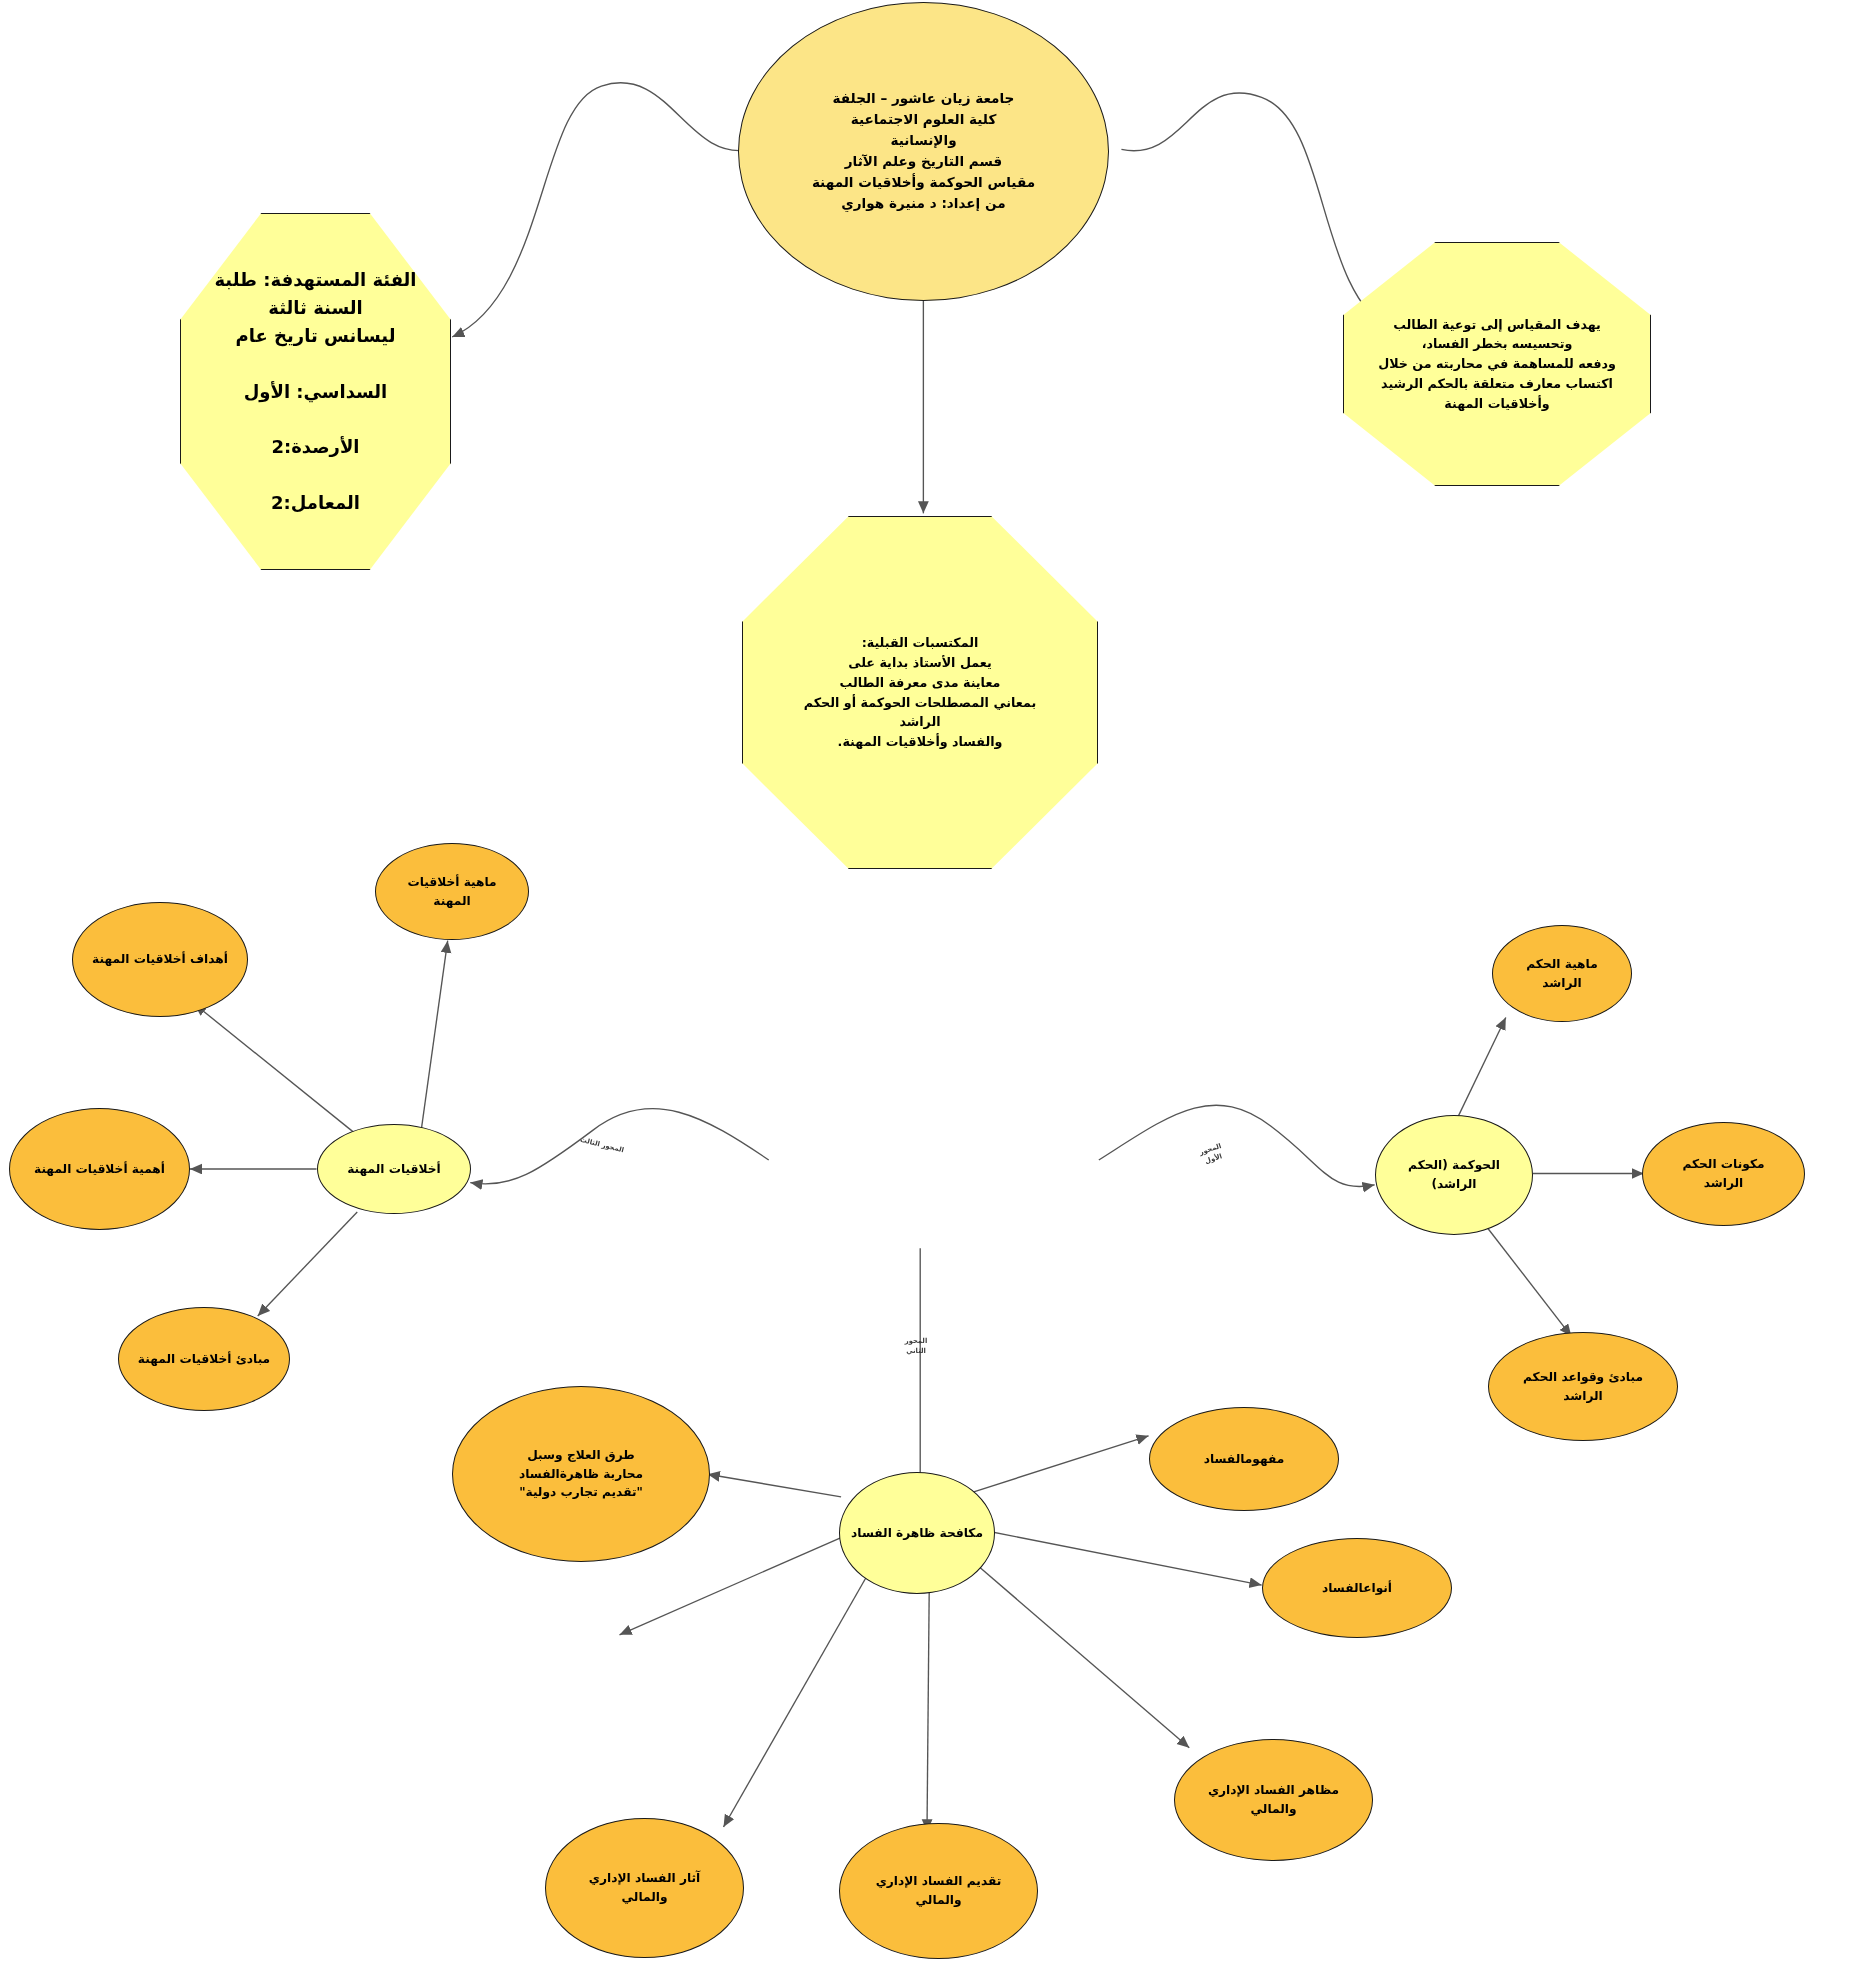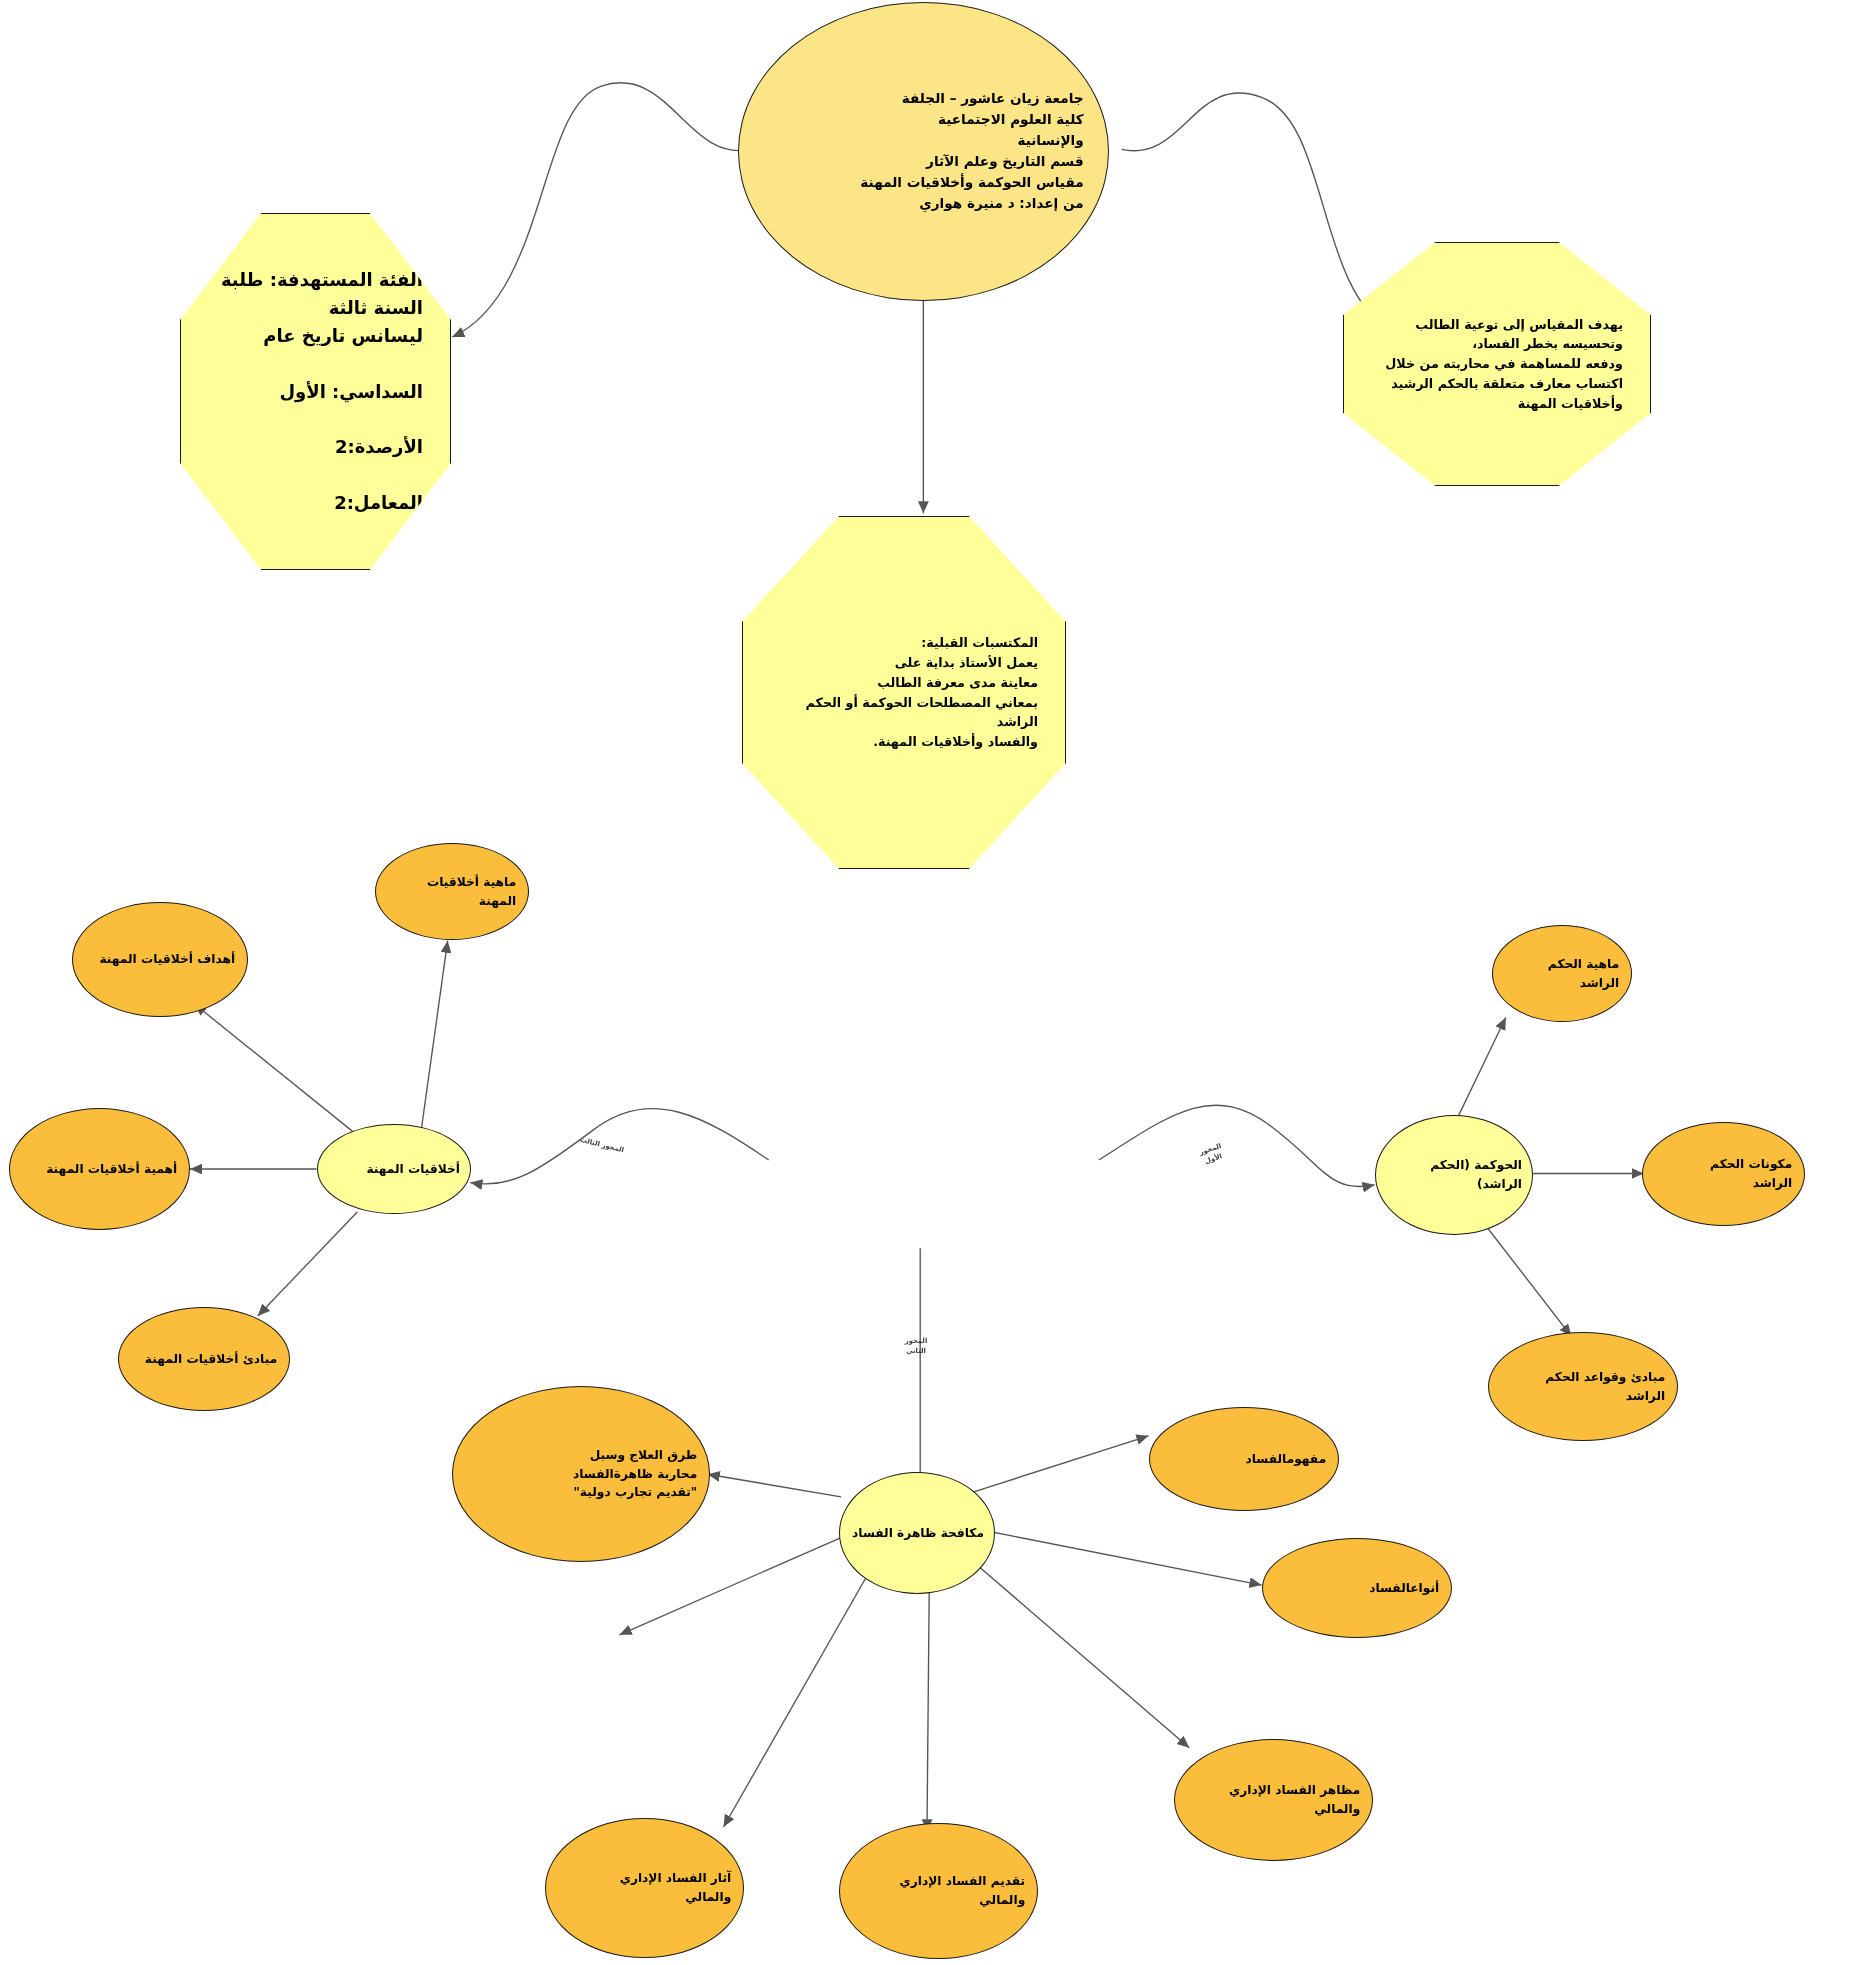--- a/index.html
+++ b/index.html
@@ -20,21 +20,21 @@
     align-items:center;
     justify-content:center;
     text-align:center;
     color:#000000;
     font-weight:700;
     box-sizing:border-box;
     line-height:1.55;
     direction:rtl;
     unicode-bidi:isolate;
   }
-  .node .txt{white-space:pre-line;display:block;width:100%;text-align:right;}
+  .node .txt{white-space:pre-line;display:block;width:100%;}
 
   
   .circle-main{
     border-radius:50%;
     background:#FCE587;
     border:0.9px solid #1a1a1a;
     font-size:13.6px;
     padding:0 24.4px;
   }
 
@@ -152,21 +152,21 @@
   </div>
 
   <div class="node octagon" style="left:1343px;top:242px;width:308px;height:244px;">
     <span class="txt">يهدف المقياس إلى توعية الطالب
 وتحسيسه بخطر الفساد،
 ودفعه للمساهمة في محاربته من خلال
 اكتساب معارف متعلقة بالحكم الرشيد
 وأخلاقيات المهنة</span>
   </div>
 
-  <div class="node octagon" style="left:742px;top:516px;width:324px;height:353px;">
+  <div class="node octagon" style="left:742px;top:516px;width:356px;height:353px;">
     <span class="txt">المكتسبات القبلية:
 يعمل الأستاذ بداية على
 معاينة مدى معرفة الطالب
 بمعاني المصطلحات الحوكمة أو الحكم
 الراشد
 والفساد وأخلاقيات المهنة.</span>
   </div>
 
 
   <div class="edge-label" style="left:1185px;top:1144px;width:54px;transform:rotate(-18deg);">المحور

